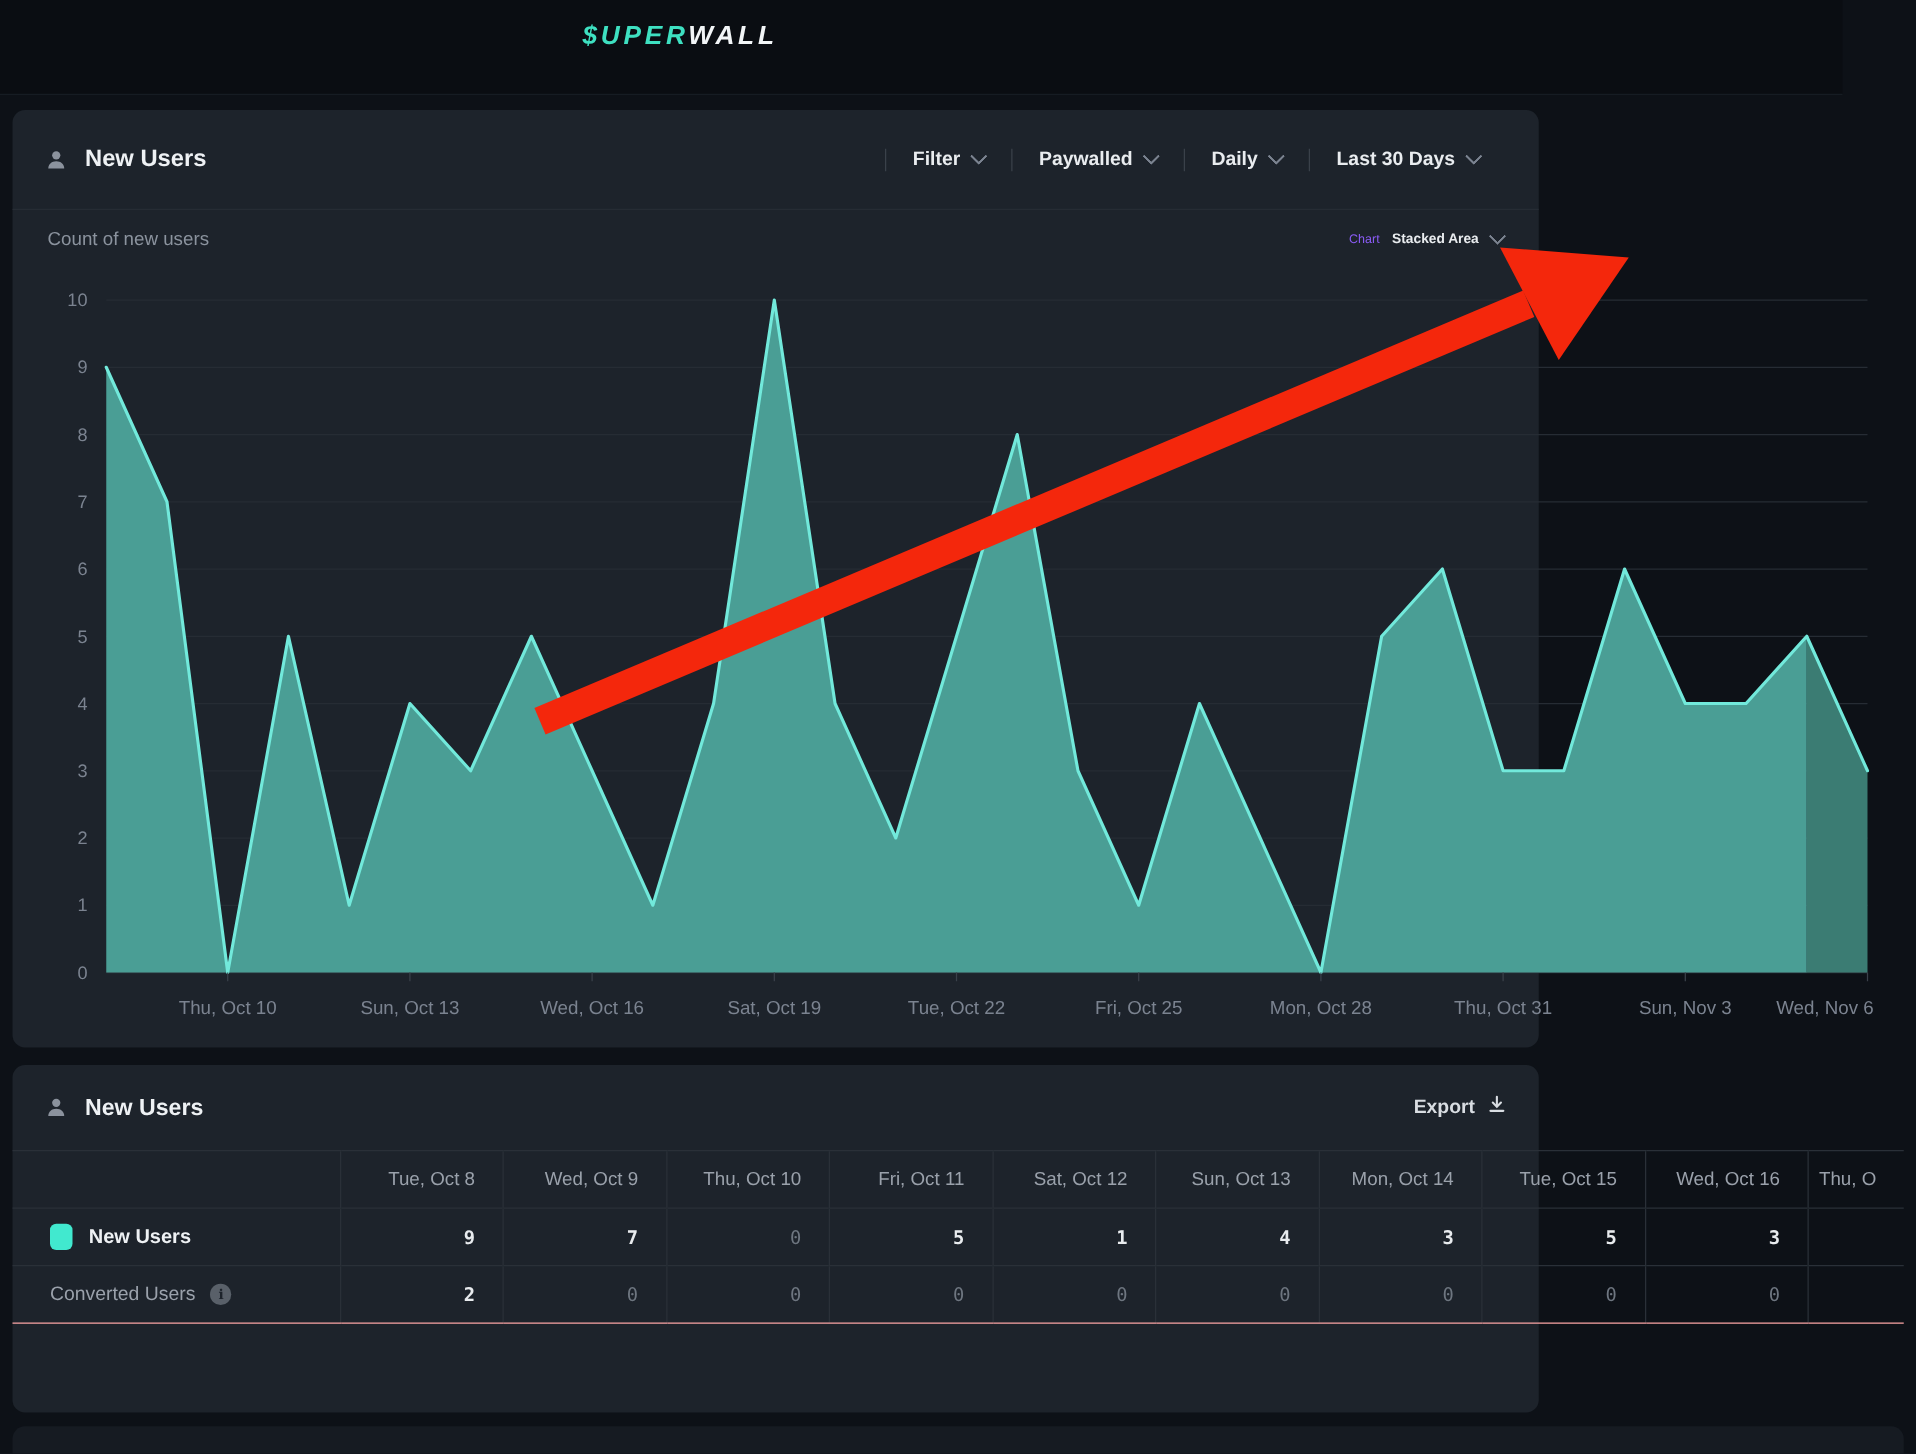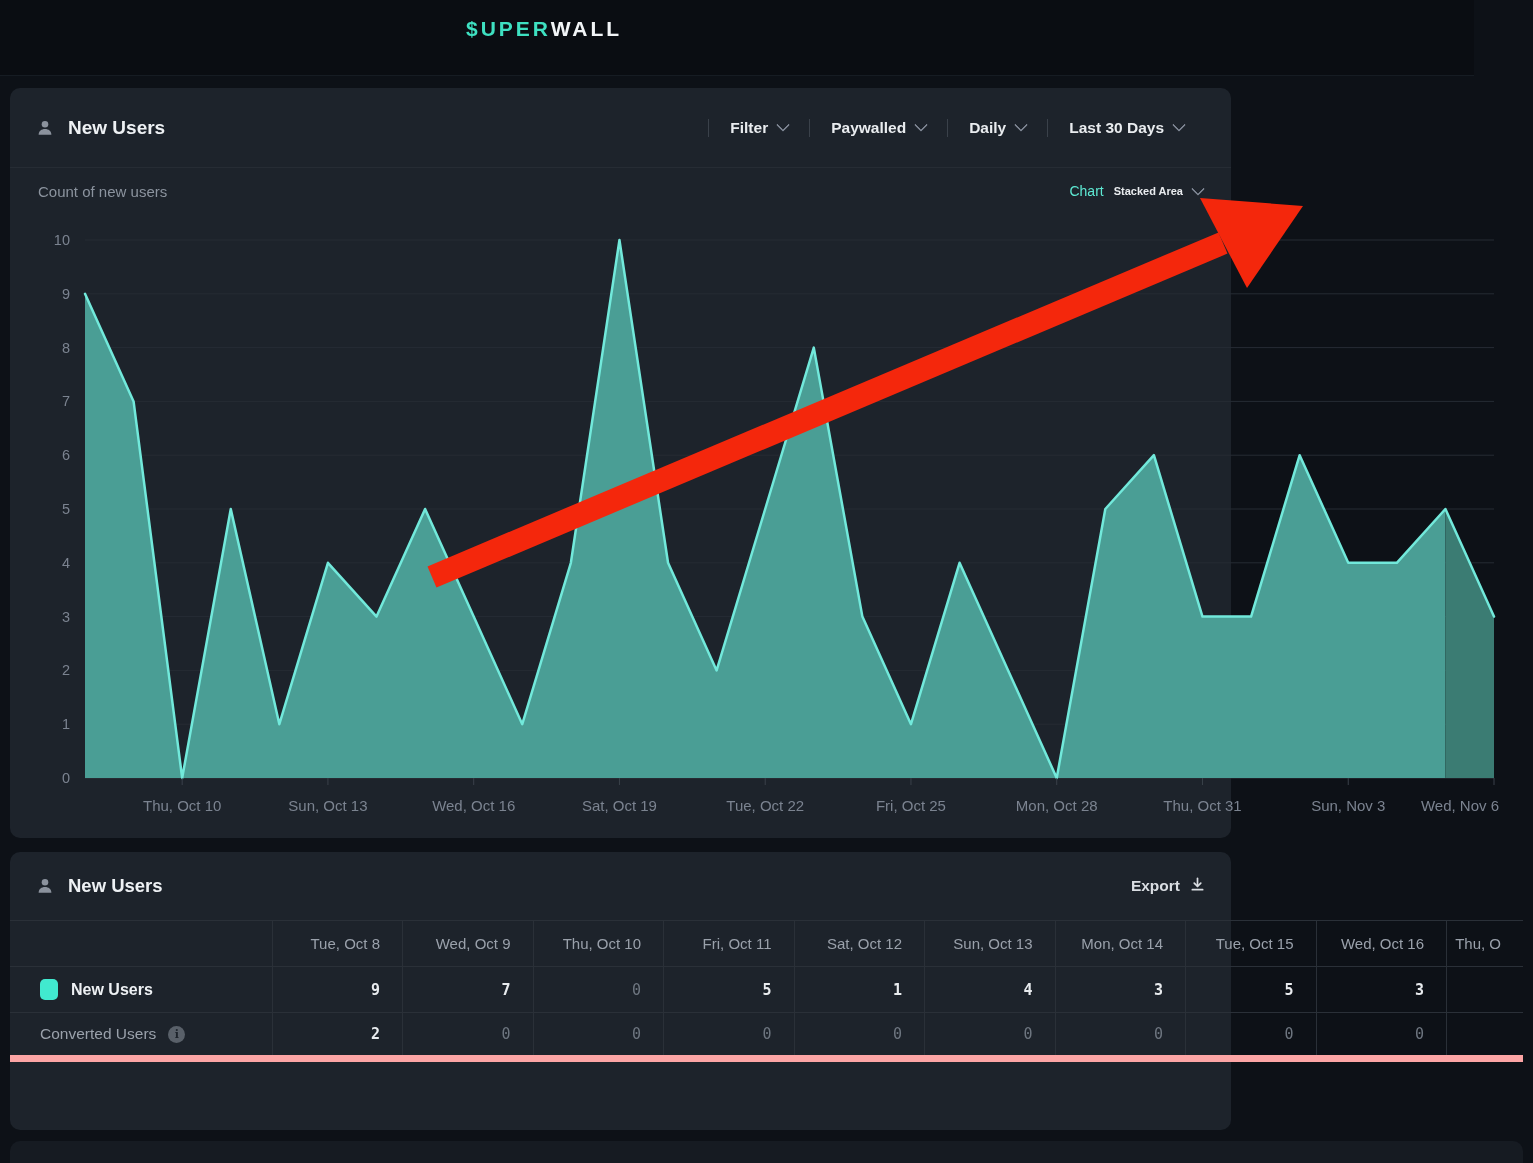--- a/index.html
+++ b/index.html
@@ -2,54 +2,54 @@
 <html><head>
 <meta charset="utf-8">
 <style>
   html,body{margin:0;padding:0;}
   body{
     width:1533px;height:1163px;position:relative;overflow:hidden;
     background:#0d1117;font-family:"Liberation Sans",sans-serif;
     -webkit-font-smoothing:antialiased;
   }
   
-  .topbar{position:absolute;left:0;top:0;width:1474px;height:75px;background:#0a0d12;border-bottom:1px solid #161c23;}
+  .topbar{position:absolute;left:0;top:0;width:1474px;height:75px;background:#0a0d12;border-bottom:1px solid #161c23;font-style:italic;}
   .logo{position:absolute;left:466px;top:17px;font-size:21px;font-weight:800;letter-spacing:3px;}
   .logo .lp{color:#3ee0c1;}
   .logo .ls{color:#f2f5f7;}
   
   .card{position:absolute;left:10px;width:1221px;background:#1d232b;border-radius:10px;}
   #chart-card{top:88px;height:750px;}
   #table-card{top:852px;height:278px;}
   .card-header{height:80px;display:flex;align-items:center;padding:0 26px;border-bottom:1px solid #262c34;box-sizing:border-box;}
   .card-header2{height:68px;display:flex;align-items:center;padding:0 26px;box-sizing:border-box;}
   .user-ico{margin-right:14px;display:flex;align-items:center;}
   .card-title{font-size:19px;font-weight:700;color:#eef1f4;}
   
   .controls{margin-left:auto;display:flex;align-items:center;}
   .ctrl{display:flex;align-items:center;gap:10px;padding:0 21px;font-size:15.5px;font-weight:600;color:#e9ecef;cursor:pointer;white-space:nowrap;}
   .vsep{width:1px;height:18px;background:#3a414a;}
   .chev{width:8px;height:8px;border-right:2px solid #7b8390;border-bottom:2px solid #7b8390;transform:rotate(45deg);margin-top:-5px;border-radius:1px;flex:none;}
   
   .subrow{height:46px;display:flex;align-items:center;padding:0 28px;}
   .subtitle{font-size:15px;color:#8b939e;}
   .charttype{margin-left:auto;display:flex;align-items:center;gap:10px;cursor:pointer;}
-  .charttype .lbl{font-size:14px;color:#5eead4;}
+  .charttype .lbl{font-size:10px;color:#8b5cf6;}
   .charttype .val{font-size:11px;font-weight:700;color:#e9ecef;}
   #chart-svg{display:block;margin-top:4px;}
   #arrow-svg{position:absolute;left:0;top:0;pointer-events:none;z-index:5;}
   
   .export{margin-left:auto;display:flex;align-items:center;gap:10px;font-size:15.5px;font-weight:600;color:#d9dde2;cursor:pointer;}
   
   table{border-collapse:collapse;table-layout:fixed;width:1513px;}
   col.c-label{width:262px;}
   col.c-day{width:130.5px;}
   col.c-last{width:auto;}
   th,td{height:46px;padding:0;box-sizing:border-box;border-top:1px solid #2a3038;font-weight:400;}
-  tr.lastrow td,tr.lastrow th{border-bottom:7px solid #fca5a5;}
+  tr.lastrow td,tr.lastrow th{border-bottom:1px solid #fca5a5;}
   th.day,td.val{border-left:1px solid #2a3038;text-align:right;padding-right:22px;overflow:hidden;white-space:nowrap;}
   th.day{color:#9aa1ab;font-size:15px;}
   td.rowlabel{text-align:left;padding-left:30px;color:#9aa1ab;font-size:15.5px;}
   td.rowlabel .labwrap{display:flex;align-items:center;}
   td.rowlabel.primary{color:#eef1f4;font-weight:700;font-size:16px;}
   .swatch{display:inline-block;width:18px;height:21px;border-radius:5px;background:#41e9cf;margin-right:13px;flex:none;}
   .info-ico{display:inline-block;width:17px;height:17px;border-radius:50%;background:#596069;color:#1d232b;font-size:11px;font-weight:700;text-align:center;line-height:17px;margin-left:12px;font-family:"DejaVu Serif",serif;}
   td.val{font-family:"DejaVu Sans Mono",monospace;font-size:15px;font-weight:700;color:#e8ebee;}
   td.val.zero{color:#6e7680;font-weight:400;}
   

